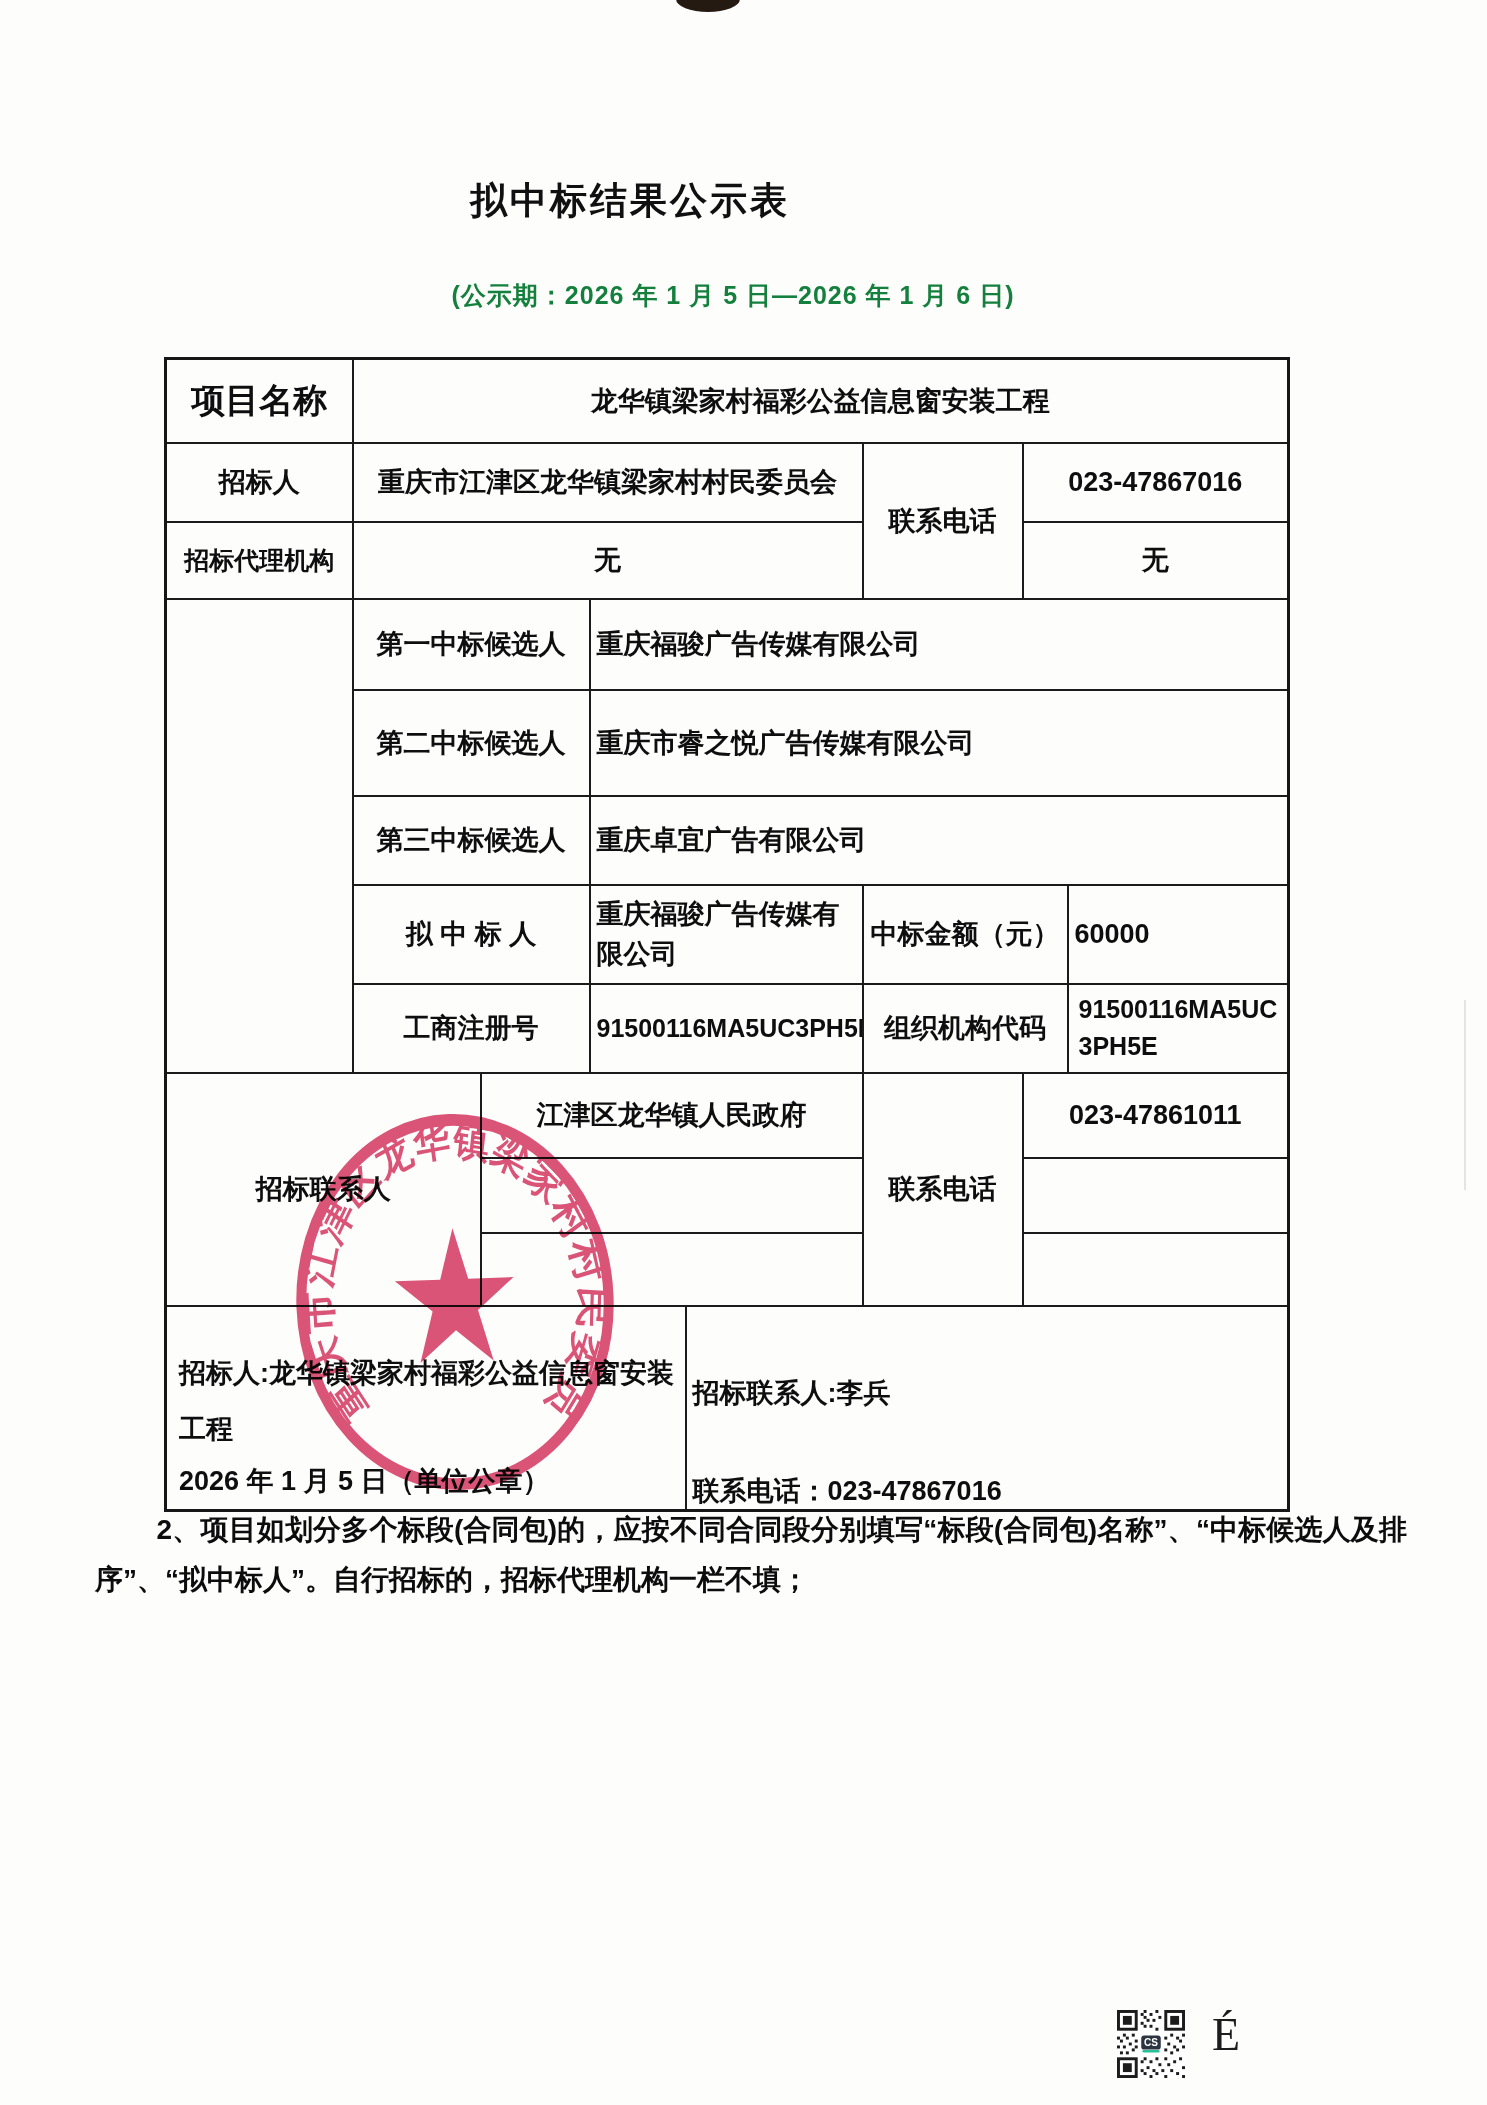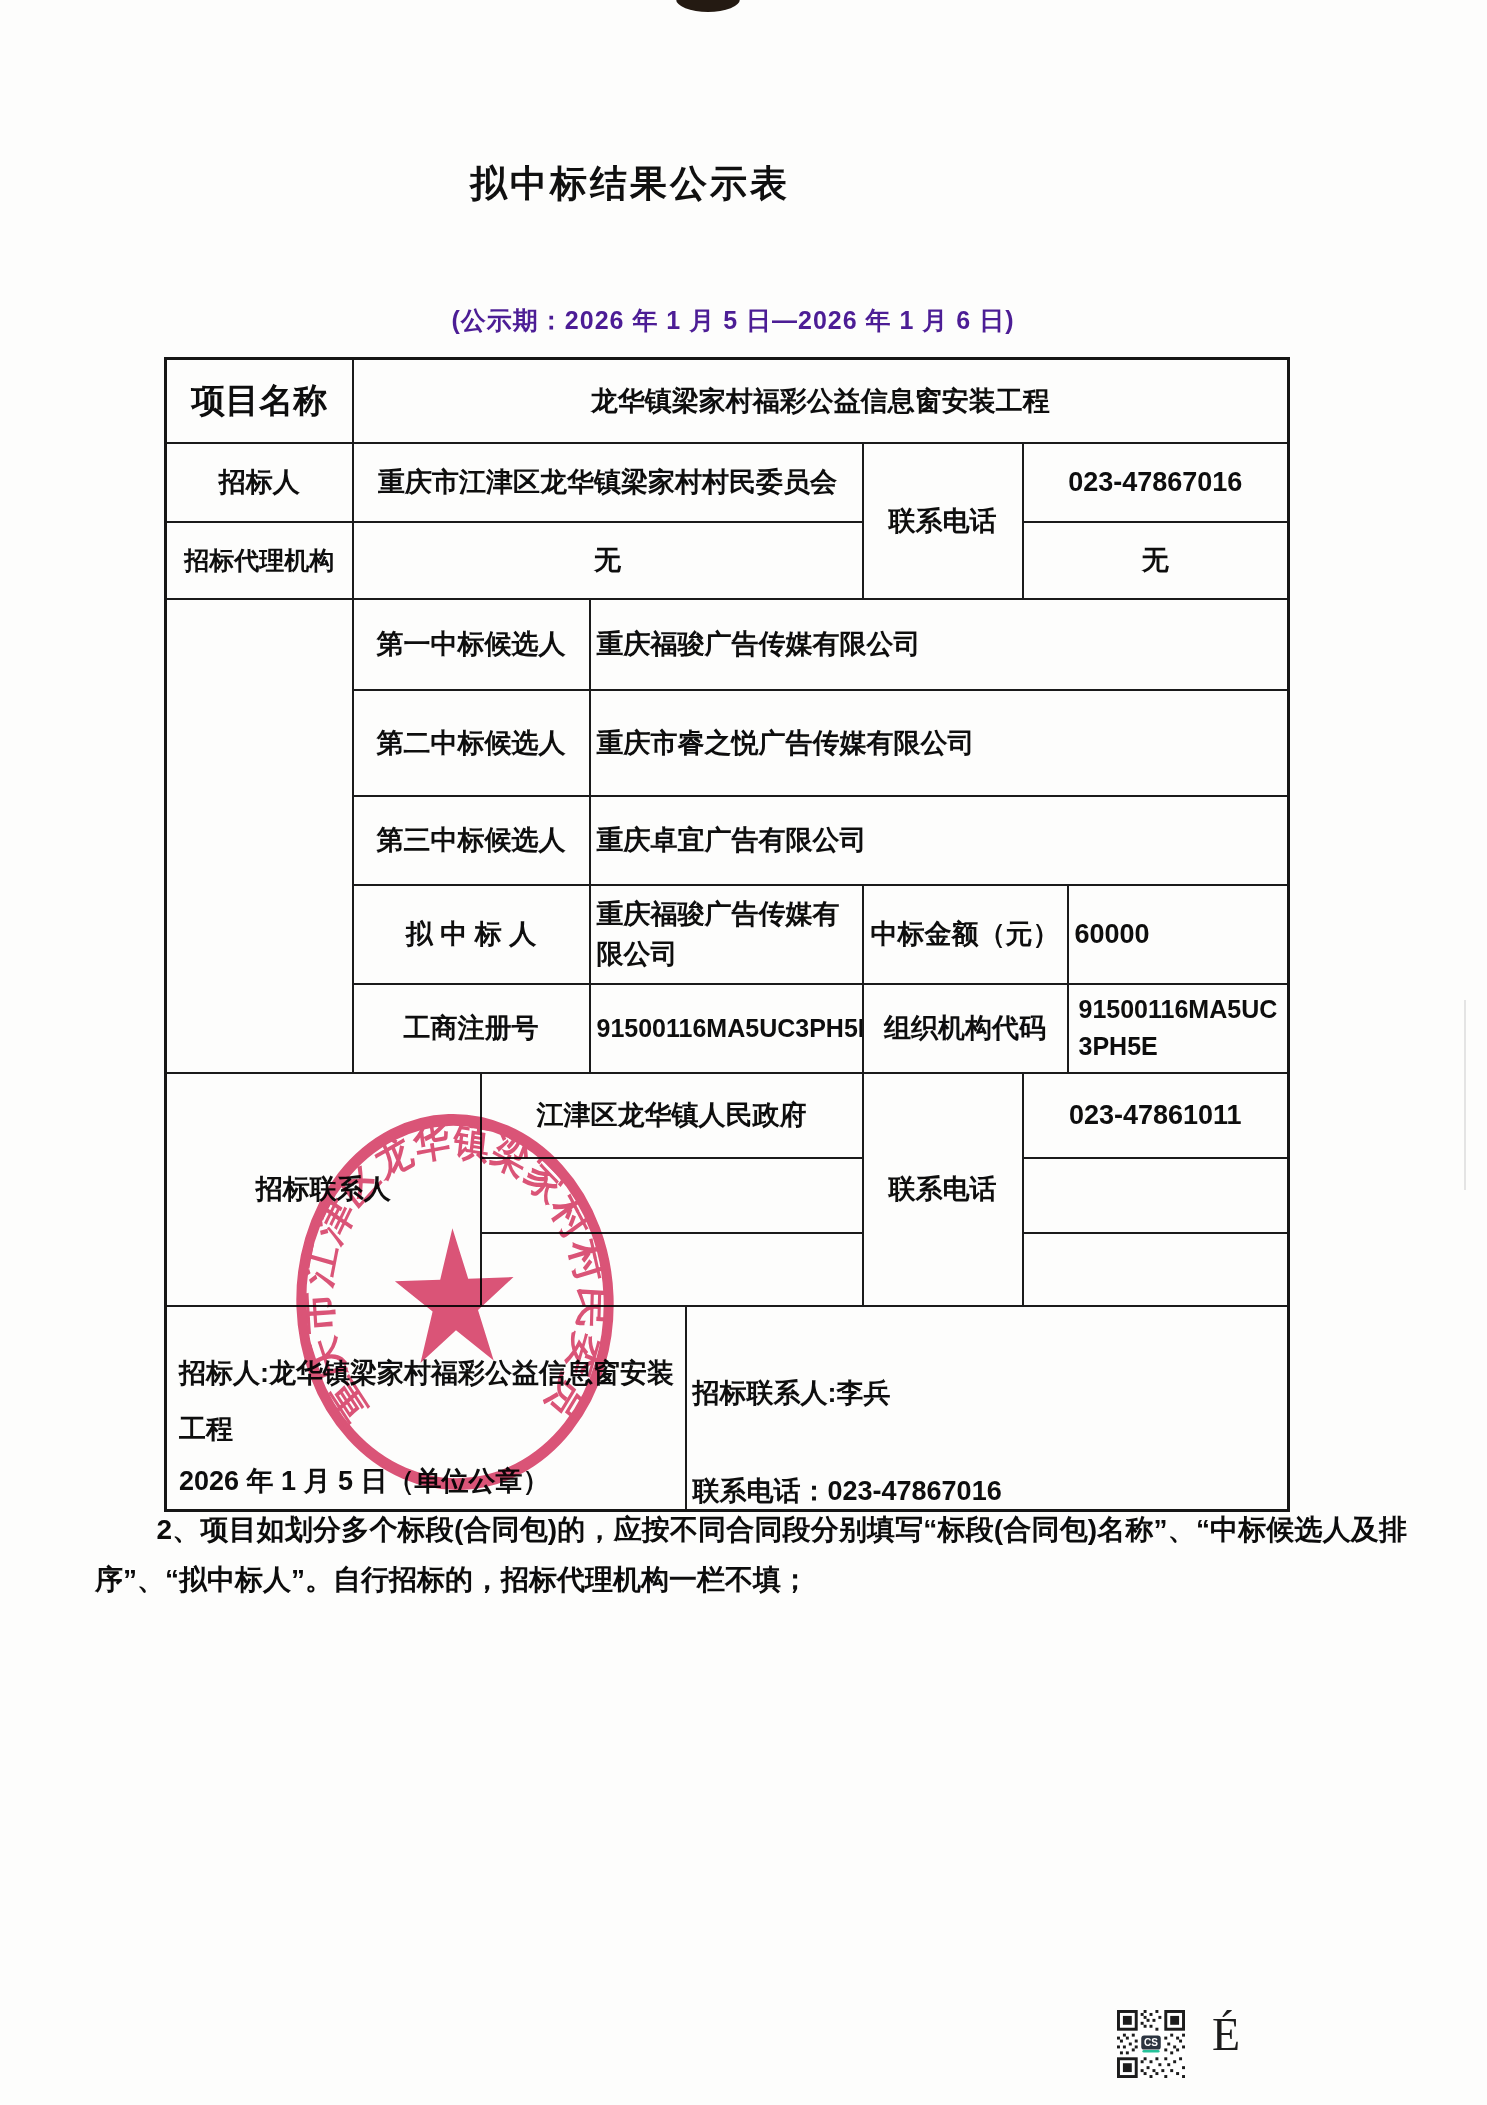--- a/index.html
+++ b/index.html
@@ -5,25 +5,25 @@
   html,body{margin:0;padding:0;}
   body{
     width:1487px;height:2105px;background:#fdfdfc;position:relative;
     font-family:"Liberation Sans",sans-serif;color:#141414;
     -webkit-font-smoothing:antialiased;overflow:hidden;
   }
   .abs{position:absolute;}
   
   .top-mark{left:676px;top:-14px;width:64px;height:26px;background:#241a12;border-radius:50%;filter:blur(.6px);}
   
-  .doc-title{left:0;top:134px;width:1260px;text-align:center;
+  .doc-title{left:0;top:151px;width:1260px;text-align:center;
     font-family:"Liberation Serif","DejaVu Serif",serif;font-weight:bold;
     font-size:37px;letter-spacing:3px;color:#101010;}
-  .doc-subtitle{left:0;top:304px;width:1466px;text-align:center;
-    font-weight:bold;font-size:25px;letter-spacing:1px;color:#4c1d95;}
+  .doc-subtitle{left:0;top:279px;width:1466px;text-align:center;
+    font-weight:bold;font-size:25px;letter-spacing:1px;color:#15803d;}
   
   table.main{border-collapse:collapse;table-layout:fixed;position:absolute;left:164px;top:357px;width:1123px;border:3px solid #161616;}
   table.main td{border:2px solid #1b1b1b;font-weight:bold;font-size:27px;color:#0e0e0e;overflow:hidden;padding:0 6px;}
   td.lbl{text-align:center;}
   td.ctr{text-align:center;}
   td.lft{text-align:left;padding-left:14px;}
   td.wrapall{word-break:break-all;line-height:1.5;}
   tr.rA{height:84px;} tr.rB{height:79px;} tr.rC{height:77px;}
   tr.rD{height:91px;} tr.rE{height:106px;} tr.rF{height:89px;margin-top:16px;}
   tr.rG{height:99px;} tr.rH{height:89px;}

